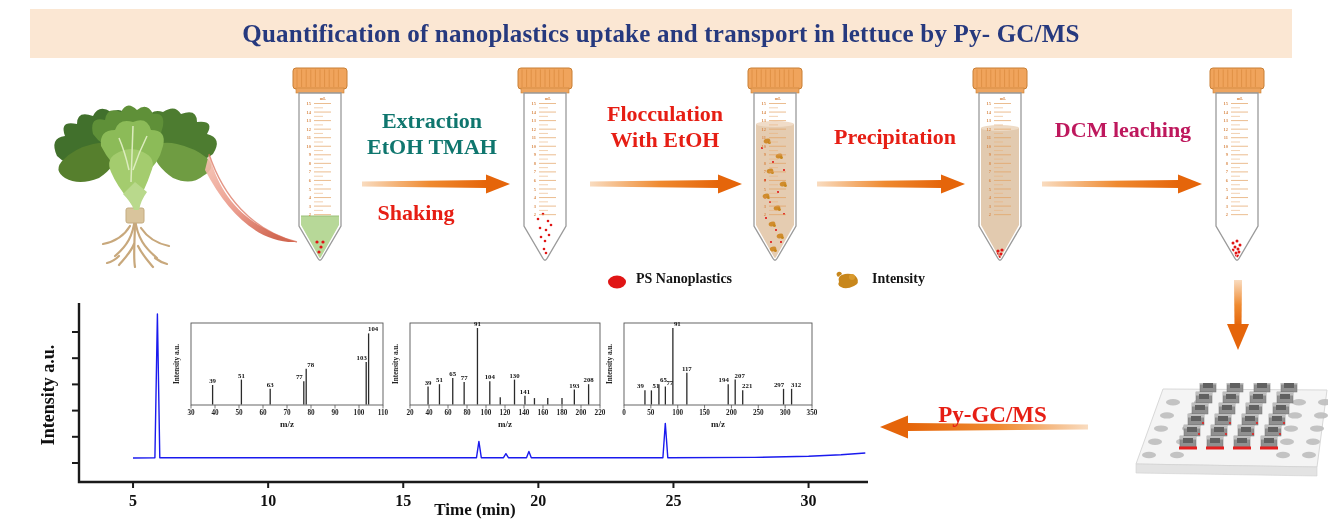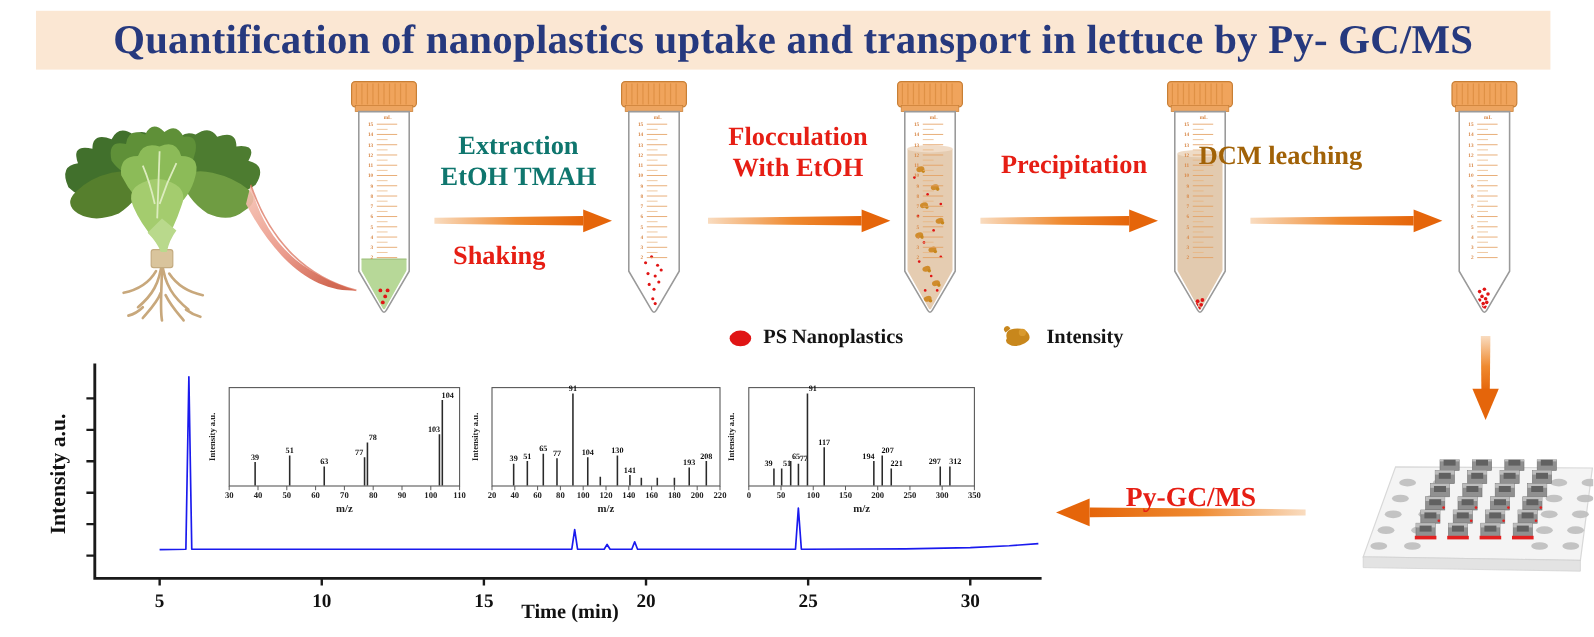--- a/index.html
+++ b/index.html
@@ -1,24 +1,24 @@
 <!DOCTYPE html>
 <html><head>
 <meta charset="utf-8">
 <style>
   html,body{margin:0;padding:0;background:#ffffff;}
   .canvas{position:relative;width:1328px;height:531px;background:#ffffff;overflow:hidden;
           font-family:"Liberation Serif", "DejaVu Serif", serif;}
   .abs{position:absolute;}
   .banner{position:absolute;left:30px;top:9px;width:1262px;height:49px;
           display:flex;align-items:center;justify-content:center;}
-  .banner span{font-size:34px;font-weight:bold;letter-spacing:.2px;}
+  .banner span{font-size:25px;font-weight:bold;letter-spacing:.2px;}
   .steplabel{position:absolute;font-weight:bold;font-size:22px;text-align:center;line-height:26px;}
   .biglabel{font-size:23px;margin-top:40px;}
-  .legend-label{position:absolute;font-weight:bold;font-size:17px;color:#141414;}
+  .legend-label{position:absolute;font-weight:bold;font-size:14px;color:#141414;}
   svg{display:block;}
 </style>
 </head>
 <body>
 
 <div class="canvas">
 
   <div class="banner" style="background: rgb(251, 231, 211);">
     <span style="color: rgb(38, 57, 126);">Quantification of nanoplastics uptake and transport in lettuce by Py- GC/MS</span>
   </div>
@@ -536,21 +536,21 @@
   <div class="steplabel" style="left: 336px; top: 200px; width: 160px; color: rgb(230, 30, 20);">
     <span>Shaking</span>
   </div>
   <div class="steplabel" style="left: 813px; top: 124px; width: 164px; color: rgb(230, 30, 20);">
     <span>Precipitation</span>
   </div>
   <div class="steplabel" style="left: 583px; top: 101px; width: 164px; color: rgb(230, 30, 20);">
     <span>Flocculation</span><br>
     <span>With EtOH</span>
   </div>
-  <div class="steplabel" style="left: 982px; top: 117px; width: 170px; color: #a16207;">
+  <div class="steplabel" style="left: 1038px; top: 117px; width: 170px; color: #be185d;">
     <span>DCM leaching</span>
   </div>
   <div class="steplabel biglabel" style="left: 915px; top: 362px; width: 155px; color: rgb(230, 30, 20);">
     <span>Py-GC/MS</span>
   </div>
 
   <svg class="abs" style="left:605px;top:273px" width="26" height="18">
     <ellipse cx="12" cy="9" rx="9" ry="6.5" fill="#e01515"></ellipse>
   </svg>
   <div class="legend-label" style="left:636px;top:271px">PS Nanoplastics</div>

